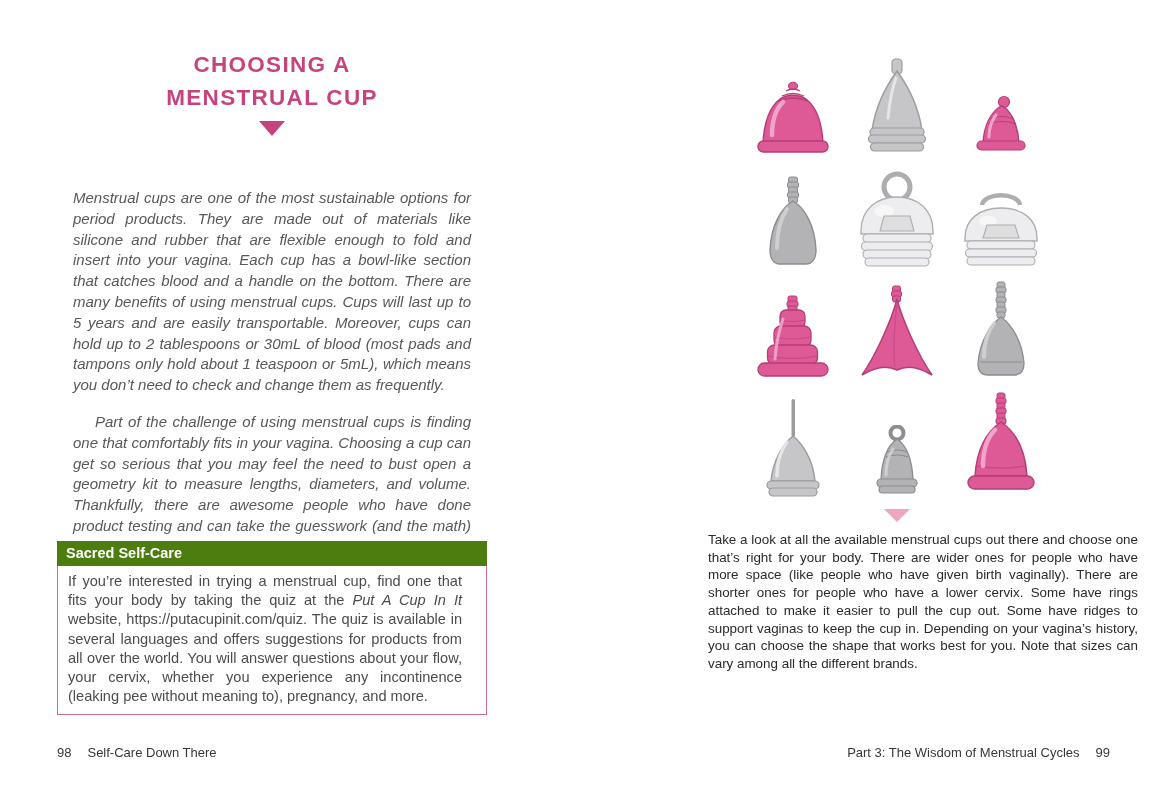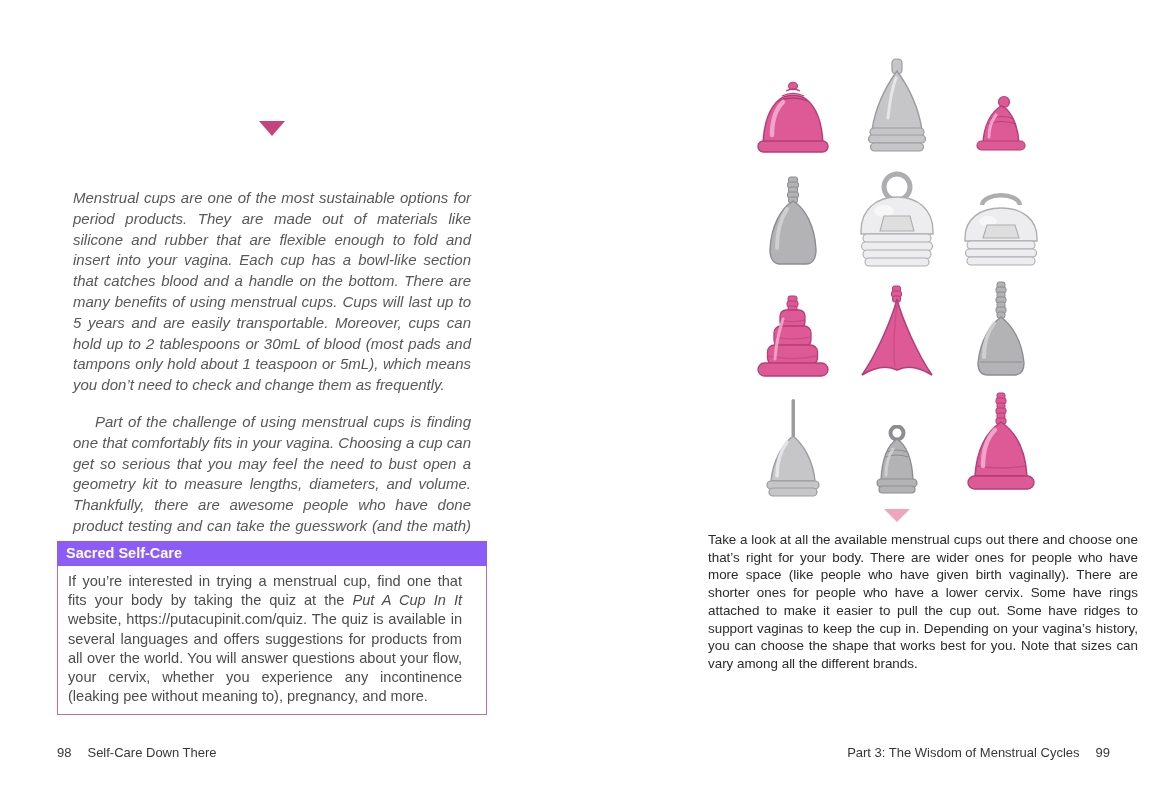--- a/index.html
+++ b/index.html
@@ -22,21 +22,21 @@
   }
   .body-text{
     left:57px;top:172px;width:430px;
     color:#57585a;font-size:15px;line-height:20.8px;text-align:justify;
   }
   .body-text p{margin:16px;font-style:italic;}
   .body-text p.indent{text-indent:22px;}
 
   .callout{left:57px;top:541px;width:430px;}
   .callout-header{
-    background:#8b5cf6;color:#ffffff;font-weight:700;font-size:14.5px;
+    background:#4d7c0f;color:#ffffff;font-weight:700;font-size:14.5px;
     line-height:25px;padding:0 0 0 9px;height:25px;
   }
   .callout-body{
     border:1.5px solid #d1699b;border-top:none;
     padding:6px 24px 8px 10px;
     color:#4c4c4e;font-size:14.6px;line-height:19.2px;text-align:justify;
   }
   .callout-body .it{font-style:italic;}
 
   .footer{
@@ -60,20 +60,22 @@
   }
   .caption{
     left:708px;top:531px;width:430px;
     color:#2c292b;font-size:13.4px;line-height:17.7px;text-align:justify;
   }
 </style>
 </head>
 <body>
 
 <div class="abs title">
+  <div>CHOOSING A</div>
+  <div>MENSTRUAL CUP</div>
 </div>
 
 <div class="abs title-triangle"></div>
 
 <div class="abs body-text">
   <p>Menstrual cups are one of the most sustainable options for period products. They are made out of materials like silicone and rubber that are flexible enough to fold and insert into your vagina. Each cup has a bowl-like section that catches blood and a handle on the bottom. There are many benefits of using menstrual cups. Cups will last up to 5 years and are easily transportable. Moreover, cups can hold up to 2 tablespoons or 30mL of blood (most pads and tampons only hold about 1 teaspoon or 5mL), which means you don’t need to check and change them as frequently.</p>
   <p class="indent">Part of the challenge of using menstrual cups is finding one that comfortably fits in your vagina. Choosing a cup can get so serious that you may feel the need to bust open a geometry kit to measure lengths, diameters, and volume. Thankfully, there are awesome people who have done product testing and can take the guesswork (and the math) out of the process.</p>
 </div>
 
 <div class="abs callout">

